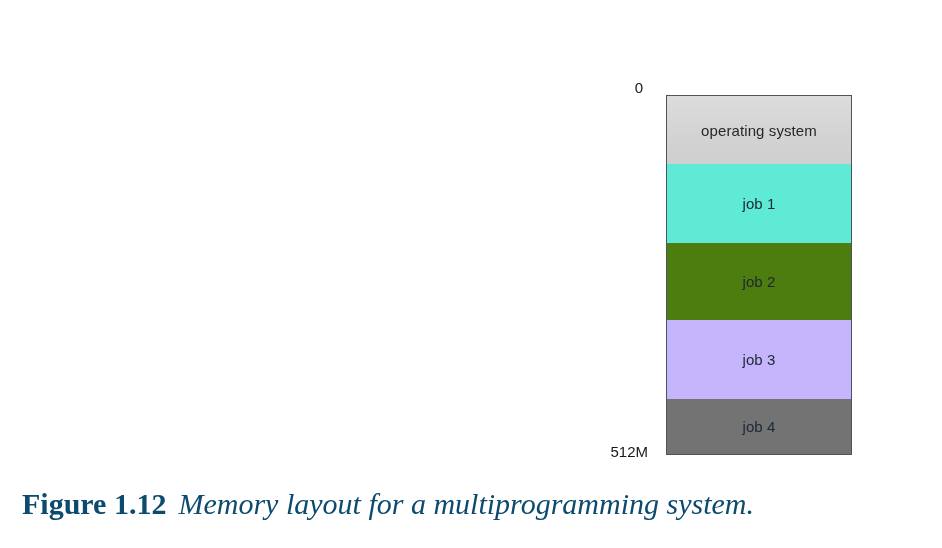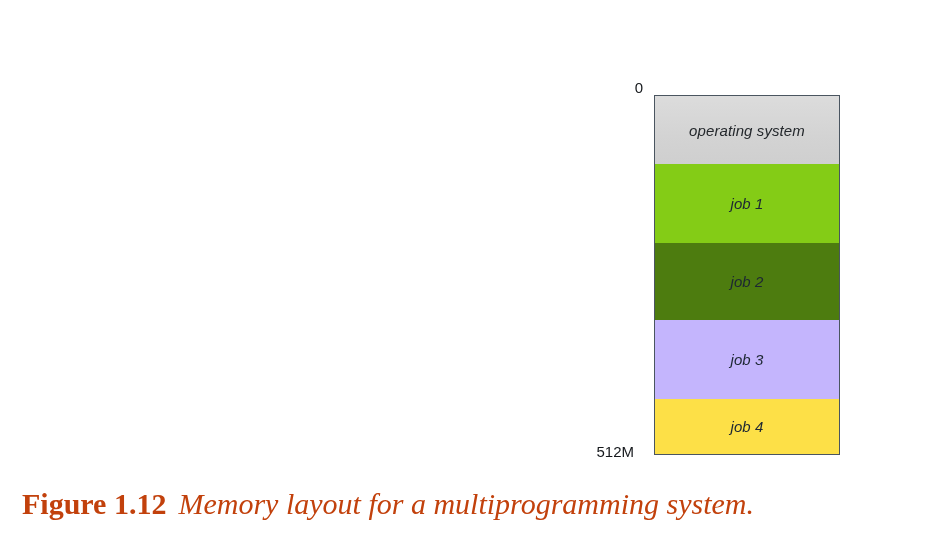--- a/index.html
+++ b/index.html
@@ -19,40 +19,39 @@
   #memory-diagram {
     position: absolute;
     left: 650px;
     top: 95px;
     width: 186px;
     height: 360px;
   }
 
   .mem-band {
     position: absolute;
-    left: 4px;
+    left: 16px;
     width: 100%;
     box-sizing: border-box;
     border: 1px solid #4a5560;
     display: flex;
     align-items: center;
     justify-content: center;
-    font-style: italic;
   }
   .mem-band + .mem-band { border-top: none; }
 
   .band-os {
     top: 0;
     height: 70px;
     background: linear-gradient(180deg, #dcdcdc 0%, #d3d3d3 60%, #cfcfcf 100%);
   }
-  .band-job1 { top: 69px;  height: 80px; background: #84cc16; }
+  .band-job1 { top: 69px;  height: 80px; background: #5eead4; }
   .band-job2 { top: 148px; height: 78px; background: #4d7c0f; }
   .band-job3 { top: 225px; height: 80px; background: #c4b5fd; }
-  .band-job4 { top: 304px; height: 56px; background: #fde047; text-align: center; }
+  .band-job4 { top: 304px; height: 56px; background: #737373; text-align: center; }
 
   .band-label {
     font-size: 15px;
     color: #1d2733;
     letter-spacing: 0.1px;
     white-space: nowrap;
   }
   .band-os .band-label { color: #24282c; }
 
   
@@ -64,31 +63,31 @@
     text-align: right;
   }
   #addr-top {
     right: 100%;
     top: -16px;
     margin-right: 7px;
   }
   #addr-bottom {
     right: 100%;
     bottom: -5px;
-    margin-right: 16px;
+    margin-right: 2px;
   }
 
   
   #figure-caption {
     position: absolute;
     left: 22px;
     top: 487px;
     font-family: "Liberation Serif", serif;
     font-size: 30px;
-    color: #c2410c;
+    color: #0c4a6e;
     white-space: nowrap;
   }
   #figure-caption .cap-number {
     font-weight: bold;
   }
   #figure-caption .cap-text {
     font-style: italic;
     margin-left: 12px;
   }
 </style>

